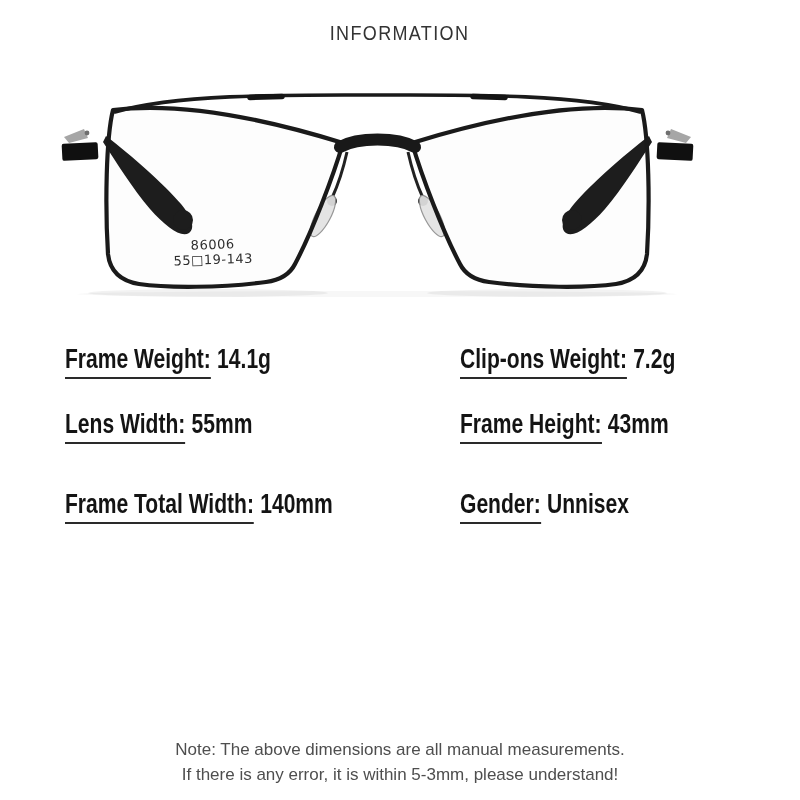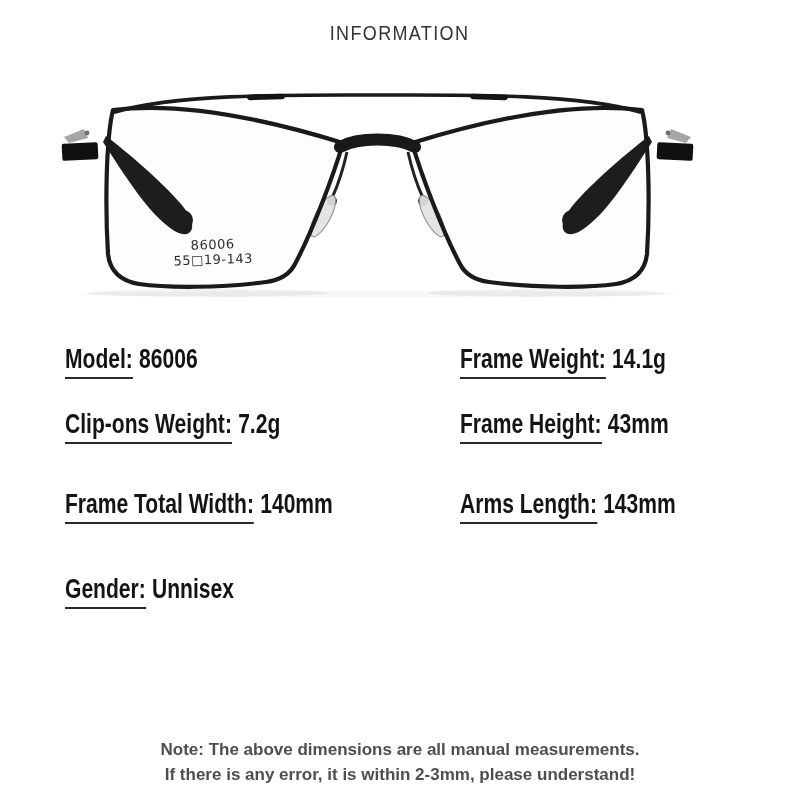--- a/index.html
+++ b/index.html
@@ -64,21 +64,21 @@
   .spec-value { margin-left: 8px; }
   .note {
     position: absolute;
     top: 737px;
     left: 0;
     width: 100%;
     text-align: center;
     font-size: 17px;
     line-height: 25px;
     color: #4e4e4e;
-    font-weight: 700;
+    font-weight: 400;
   }
   svg text {
     font-family: "DejaVu Sans", "Liberation Sans", sans-serif;
   }
 </style>
 </head>
 <body>
 
 <div class="page">
 
@@ -143,45 +143,42 @@
       <g transform="rotate(-2 153 175)">
         <text x="153" y="169" text-anchor="middle" font-size="13" fill="#2f2f2f" letter-spacing="0.5">86006</text>
         <text x="153" y="184" text-anchor="middle" font-size="13" fill="#2f2f2f" letter-spacing="0.5">55□19-143</text>
       </g>
     </svg>
   </div>
 
   <div class="specs">
 
     <div class="cell">
-      <span class="spec-text"><span class="lbl-group"><span>Model</span><span>:</span></span><span class="spec-value">86006</span></span>
-    </div>
-    <div class="cell">
       <span class="spec-text"><span class="lbl-group"><span>Frame Weight</span><span>:</span></span><span class="spec-value">14.1g</span></span>
     </div>
 
     <div class="cell">
       <span class="spec-text"><span class="lbl-group"><span>Clip-ons Weight</span><span>:</span></span><span class="spec-value">7.2g</span></span>
     </div>
 
+    <div class="cell">
+      <span class="spec-text"><span class="lbl-group"><span>Lens Width</span><span>:</span></span><span class="spec-value">55mm</span></span>
+    </div>
     <div class="cell">
       <span class="spec-text"><span class="lbl-group"><span>Frame Height</span><span>:</span></span><span class="spec-value">43mm</span></span>
     </div>
 
     <div class="cell">
       <span class="spec-text"><span class="lbl-group"><span>Frame Total Width</span><span>:</span></span><span class="spec-value">140mm</span></span>
     </div>
 
     <div class="cell">
-      <span class="spec-text"><span class="lbl-group"><span>Arms Length</span><span>:</span></span><span class="spec-value">143mm</span></span>
-    </div>
-    <div class="cell">
       <span class="spec-text"><span class="lbl-group"><span>Gender</span><span>:</span></span><span class="spec-value">Unnisex</span></span>
     </div>
 
   </div>
 
   <div class="note">
     <div>Note: The above dimensions are all manual measurements.</div>
-    <div>If there is any error, it is within 2-3mm, please understand!</div>
+    <div>If there is any error, it is within 5-3mm, please understand!</div>
   </div>
 
 </div>
 
 </body></html>

